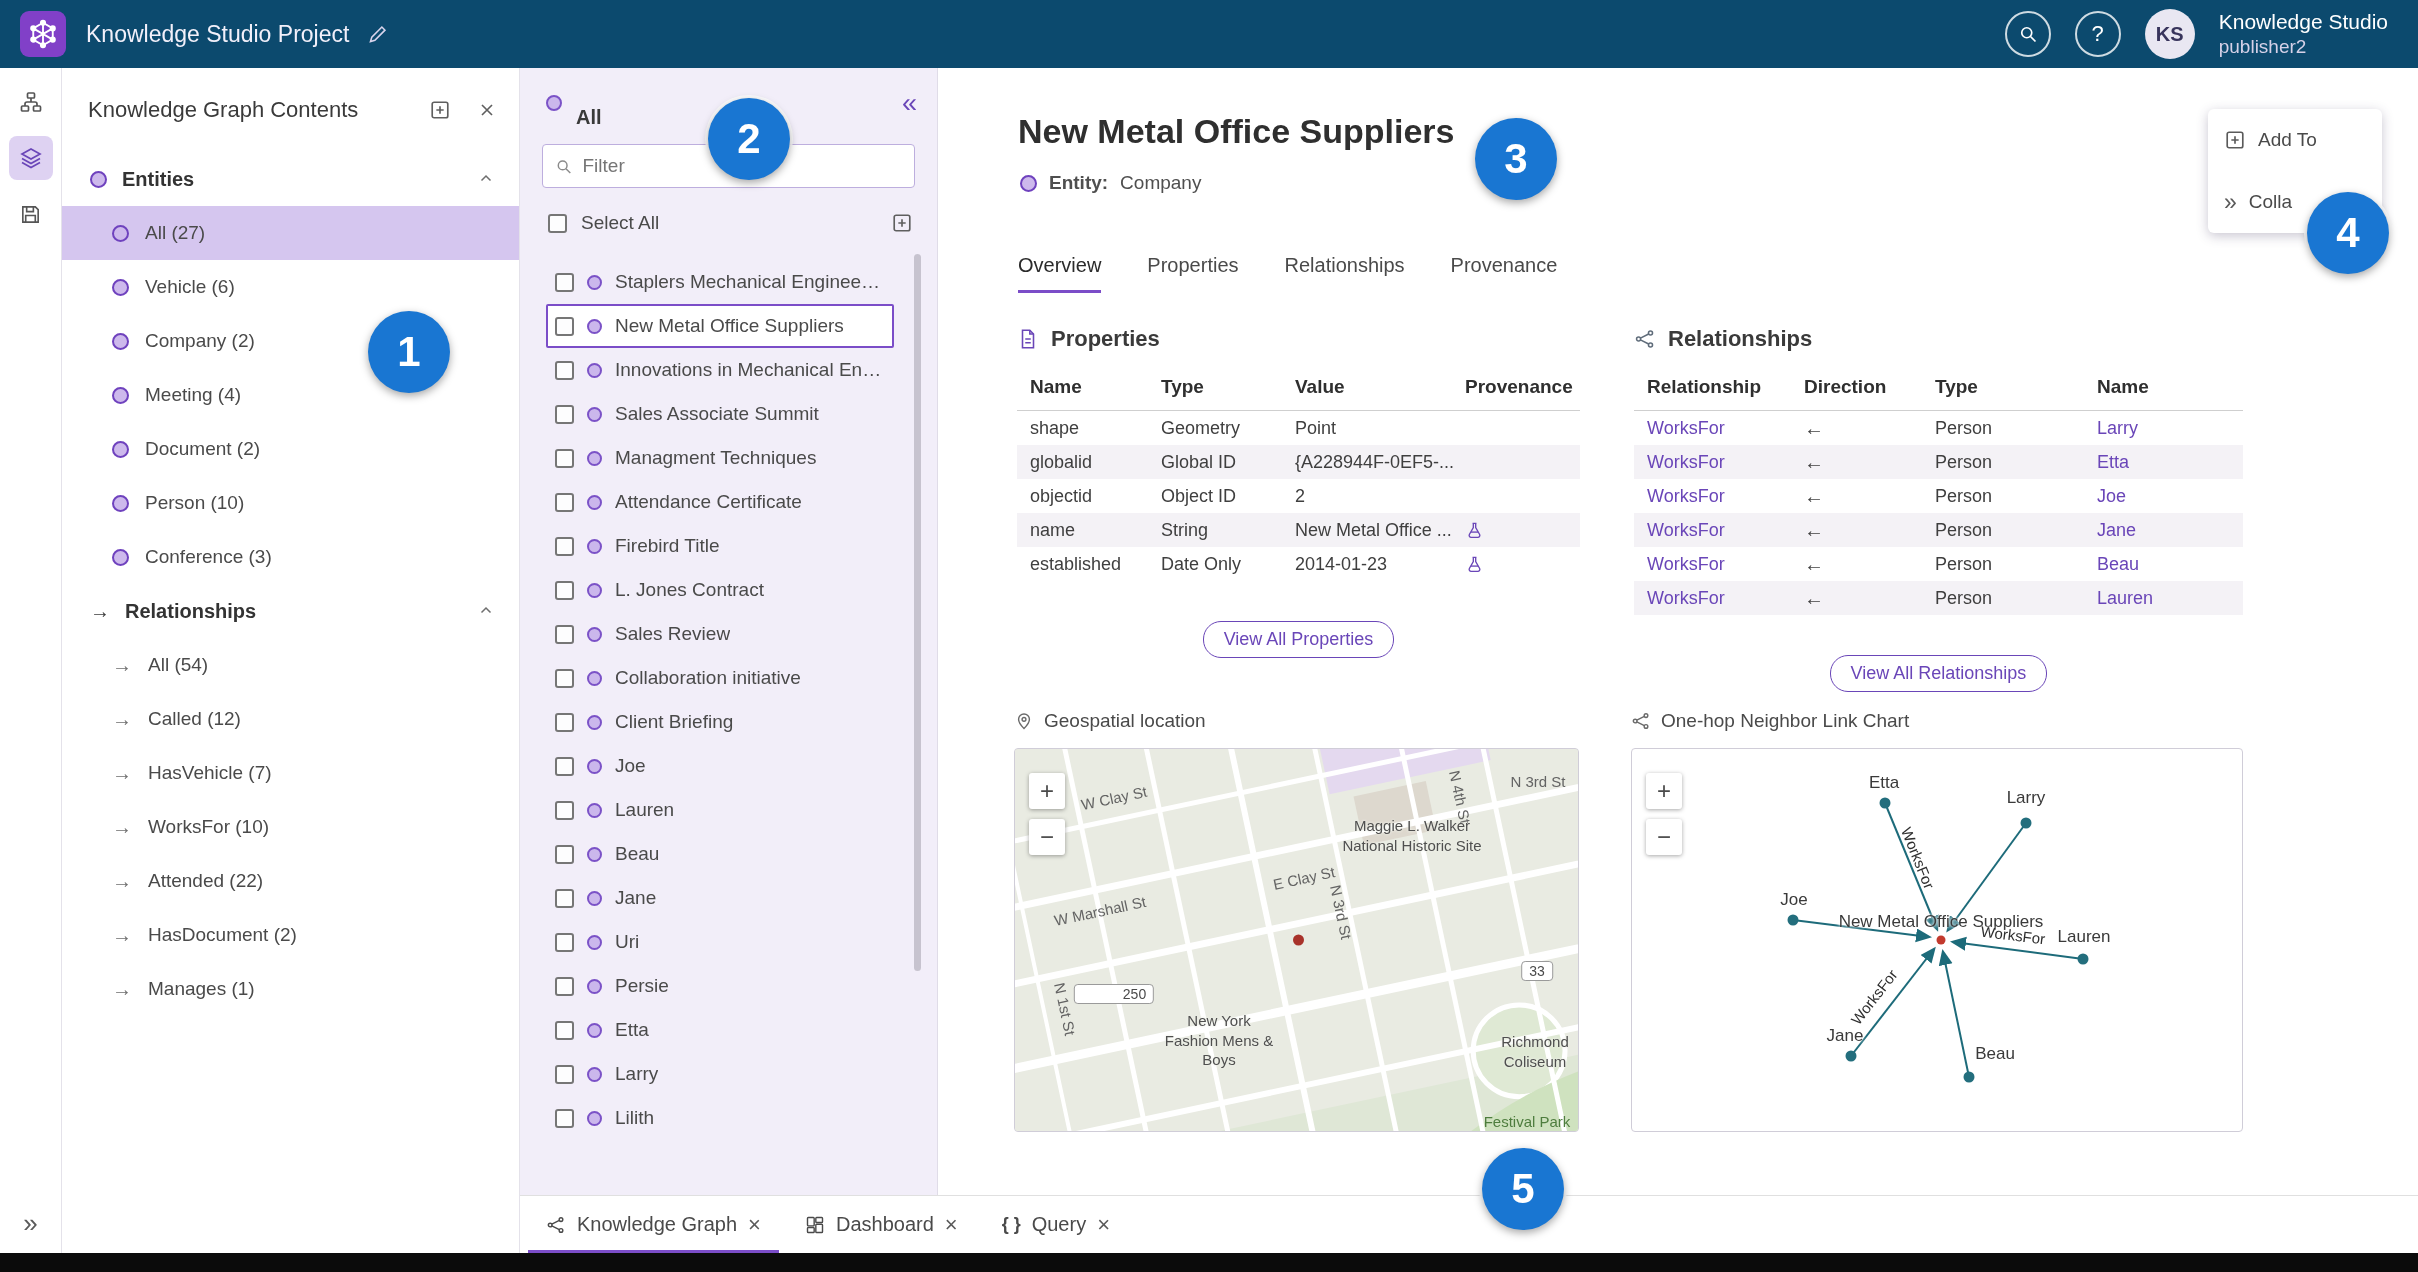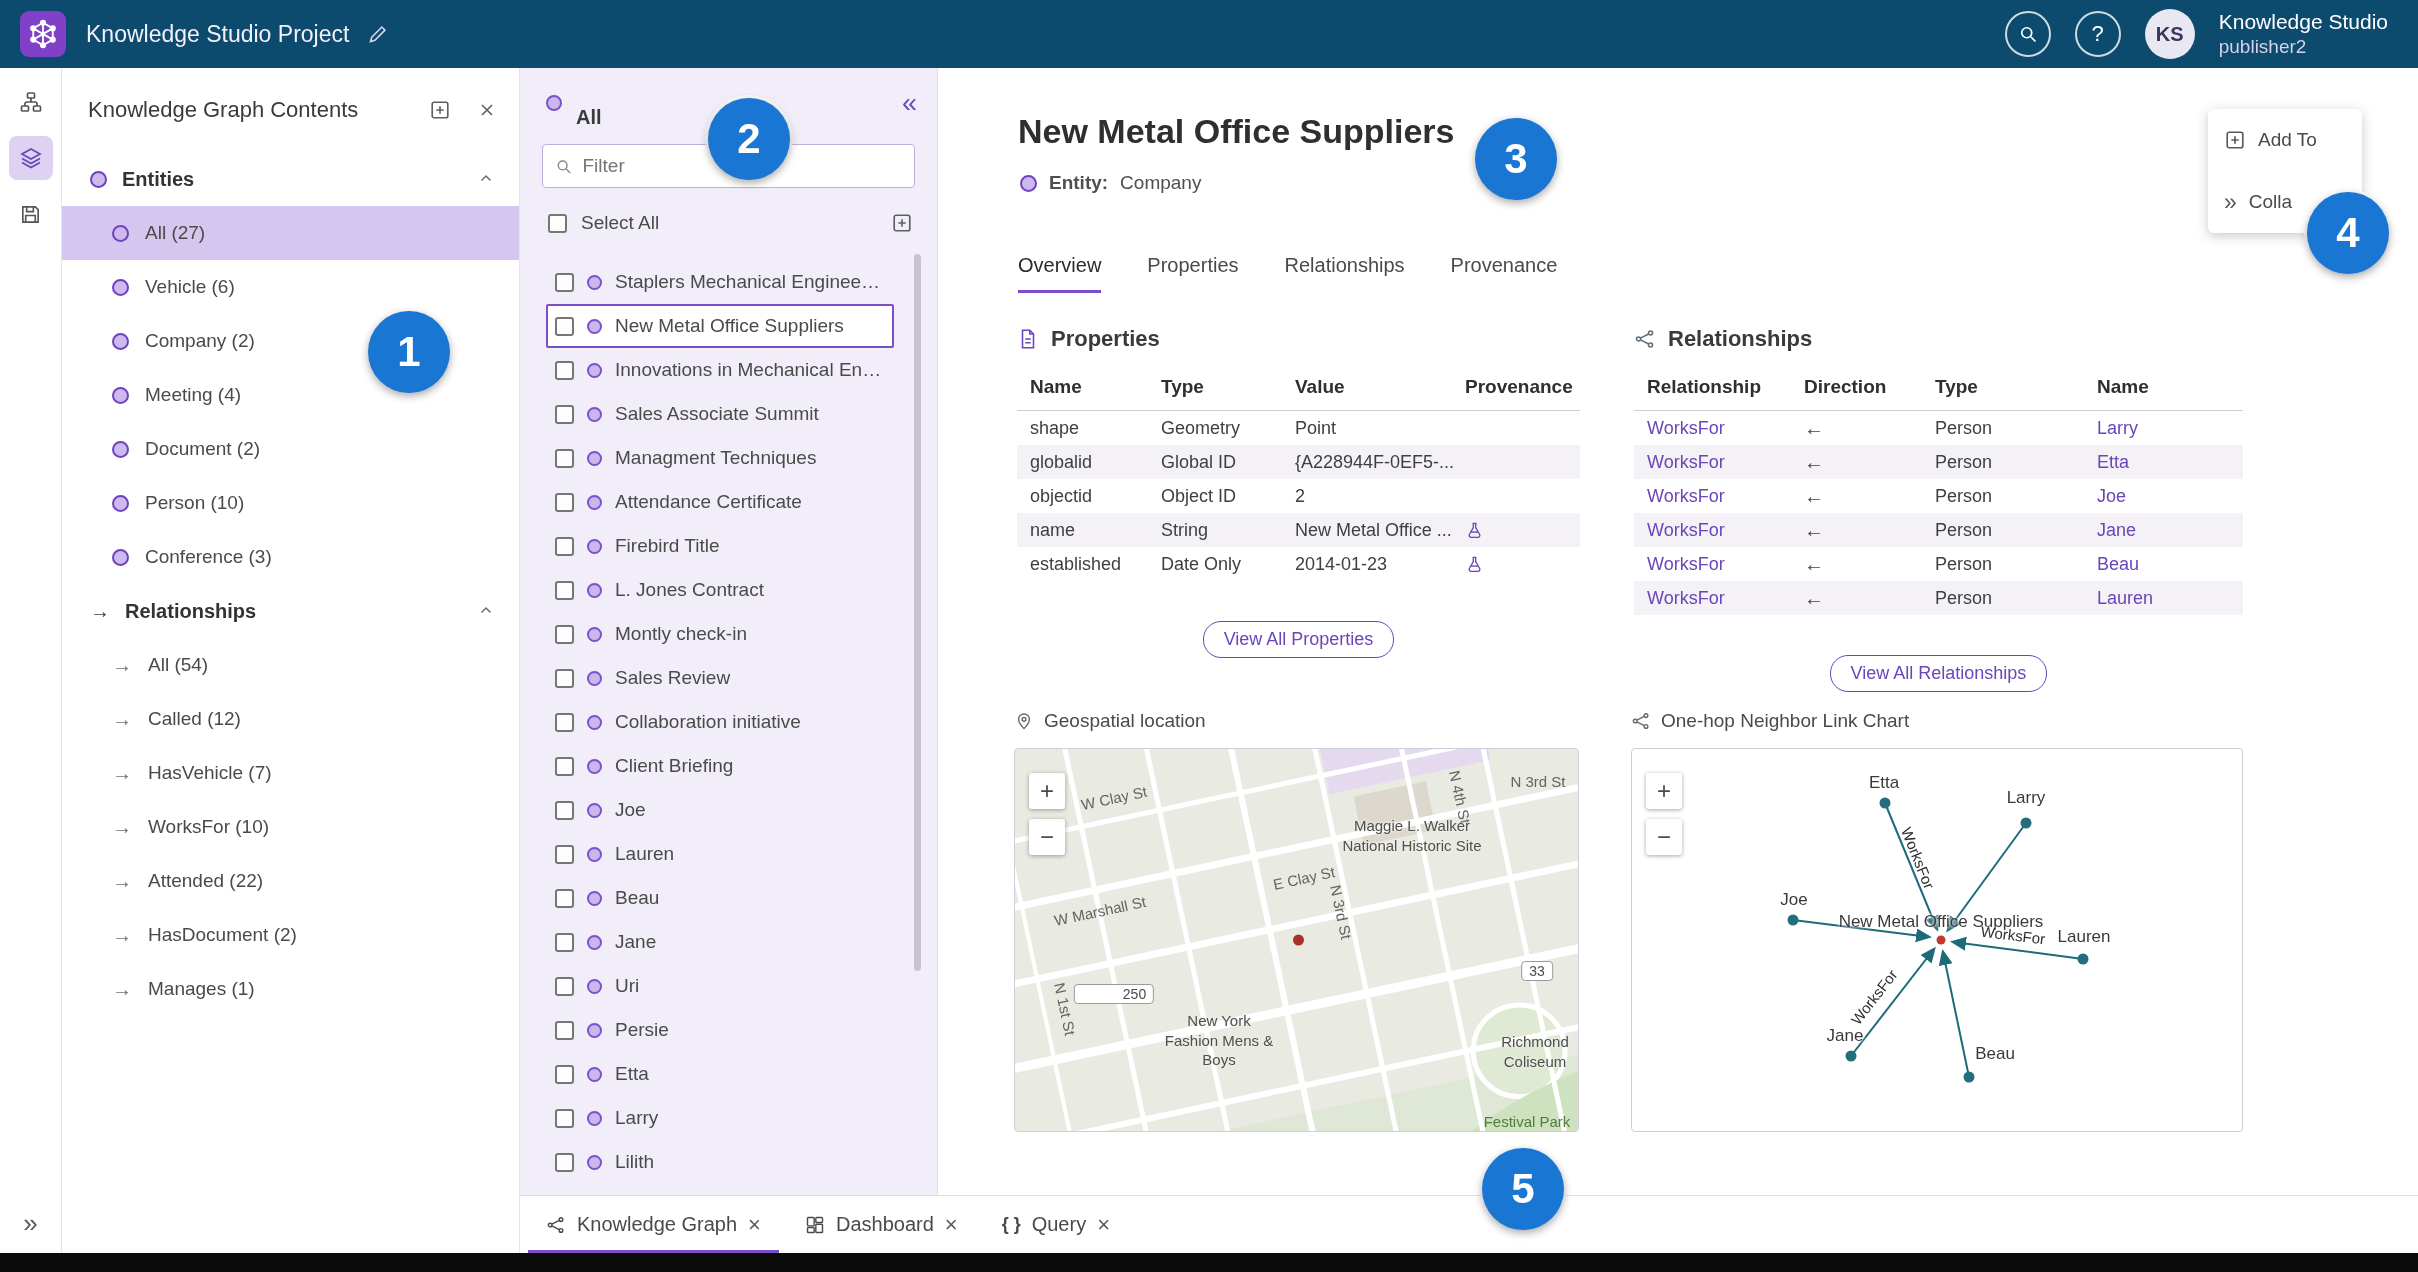--- a/index.html
+++ b/index.html
@@ -95,21 +95,21 @@
   .maplbl.rotst{transform:translate(-50%,-50%) rotate(-12deg);}
   .maplbl.rotv{transform:translate(-50%,-50%) rotate(78deg);}
   .maplbl.blk{white-space:normal;text-align:center;width:160px;line-height:1.3;color:#4f4f4f;text-shadow:0 0 3px #eef0e8,0 0 3px #eef0e8;}
   .maplbl.green{color:#4e7d3e;}
   .shield{position:absolute;transform:translate(-50%,-50%);background:#fff;border:1px solid #9a9a9a;border-radius:4px;font-size:14px;color:#4a4a4a;padding:1px 7px;z-index:4;}
 
   .lcl{position:absolute;transform:translate(-50%,-50%);font-size:17px;color:#3a3a3a;white-space:nowrap;text-shadow:0 0 3px #fff,0 0 4px #fff;z-index:4;}
   .edge-lbl{font-size:15px;color:#2f2f2f;}
 
   
-  .floatcard{position:absolute;left:2208px;top:109px;width:154px;height:124px;background:#fff;border-radius:6px;box-shadow:0 3px 12px rgba(60,50,90,.28);z-index:40;}
+  .floatcard{position:absolute;left:2208px;top:109px;width:174px;height:124px;background:#fff;border-radius:6px;box-shadow:0 3px 12px rgba(60,50,90,.28);z-index:40;}
   .fc-row{height:62px;display:flex;align-items:center;padding-left:16px;gap:12px;font-size:19px;color:#4a4a4a;}
   .fc-row .gl{font-size:23px;color:#5a5a5a;line-height:1;}
 
   
   .tabbar{position:absolute;left:520px;right:0;top:1195px;height:58px;background:#fff;border-top:1px solid #e0e0e0;display:flex;align-items:center;z-index:10;}
   .btab{display:flex;align-items:center;gap:11px;font-size:20px;color:#4a4a4a;height:100%;padding:0 18px;position:relative;margin-left:8px;}
   .btab .ticn{color:#4a4a4a;display:flex;}
   .btab .braces{font-size:18px;font-weight:700;color:#4a4a4a;}
   .btab .tclose{font-size:22px;color:#5a5a5a;line-height:1;}
   .btab.active::after{content:"";position:absolute;left:0;right:0;bottom:0;height:3px;background:#7b4dc8;}
@@ -338,25 +338,20 @@
       </div>
       <div class="p2-item">
         <span class="cbox"></span>
         <span class="pdot"></span>
         <span class="lbl">Firebird Title</span>
       </div>
       <div class="p2-item">
         <span class="cbox"></span>
         <span class="pdot"></span>
         <span class="lbl">L. Jones Contract</span>
-      </div>
-      <div class="p2-item">
-        <span class="cbox"></span>
-        <span class="pdot"></span>
-        <span class="lbl">Montly check-in</span>
       </div>
       <div class="p2-item">
         <span class="cbox"></span>
         <span class="pdot"></span>
         <span class="lbl">Sales Review</span>
       </div>
       <div class="p2-item">
         <span class="cbox"></span>
         <span class="pdot"></span>
         <span class="lbl">Collaboration initiative</span>

